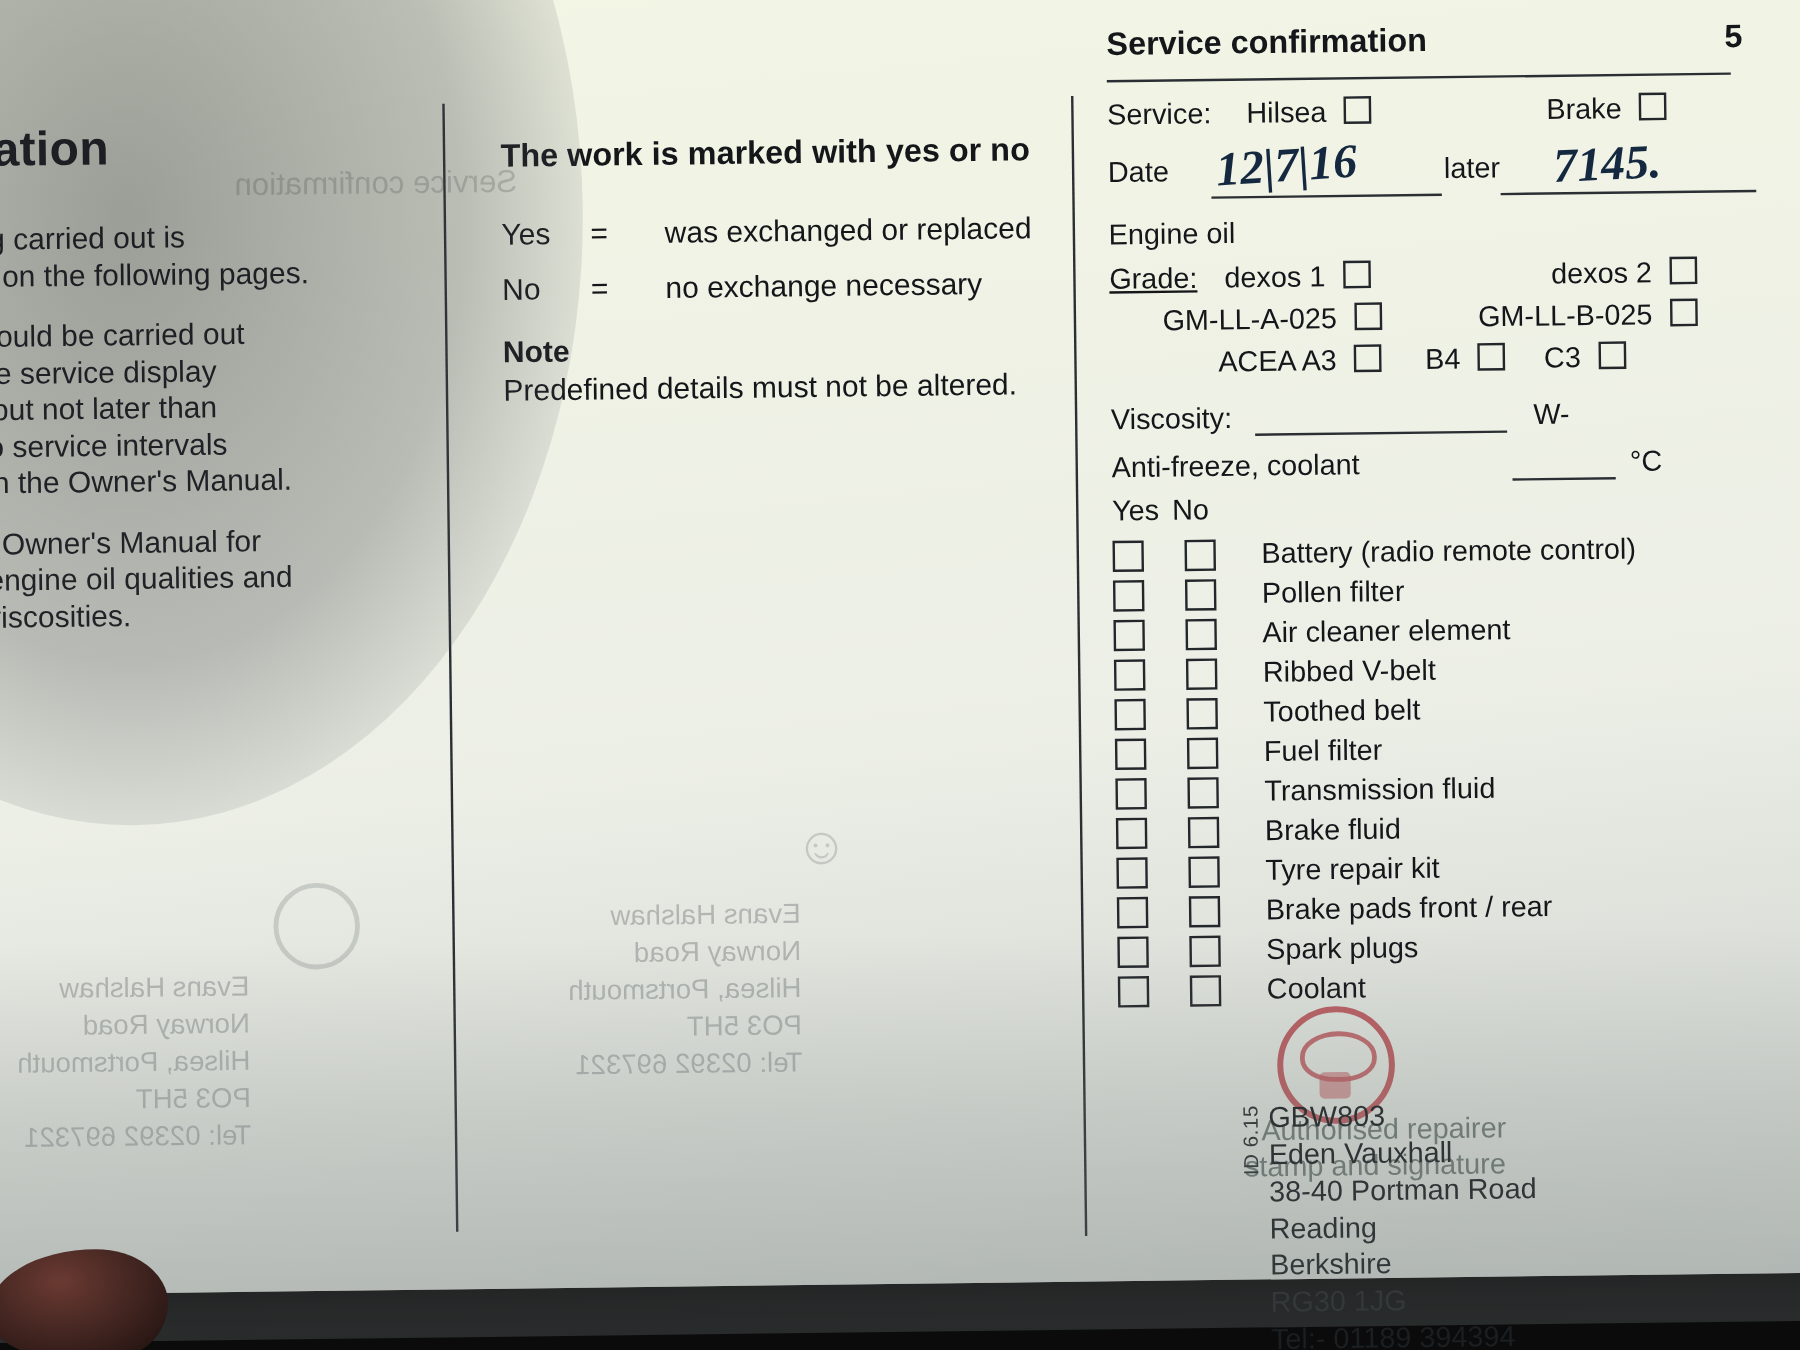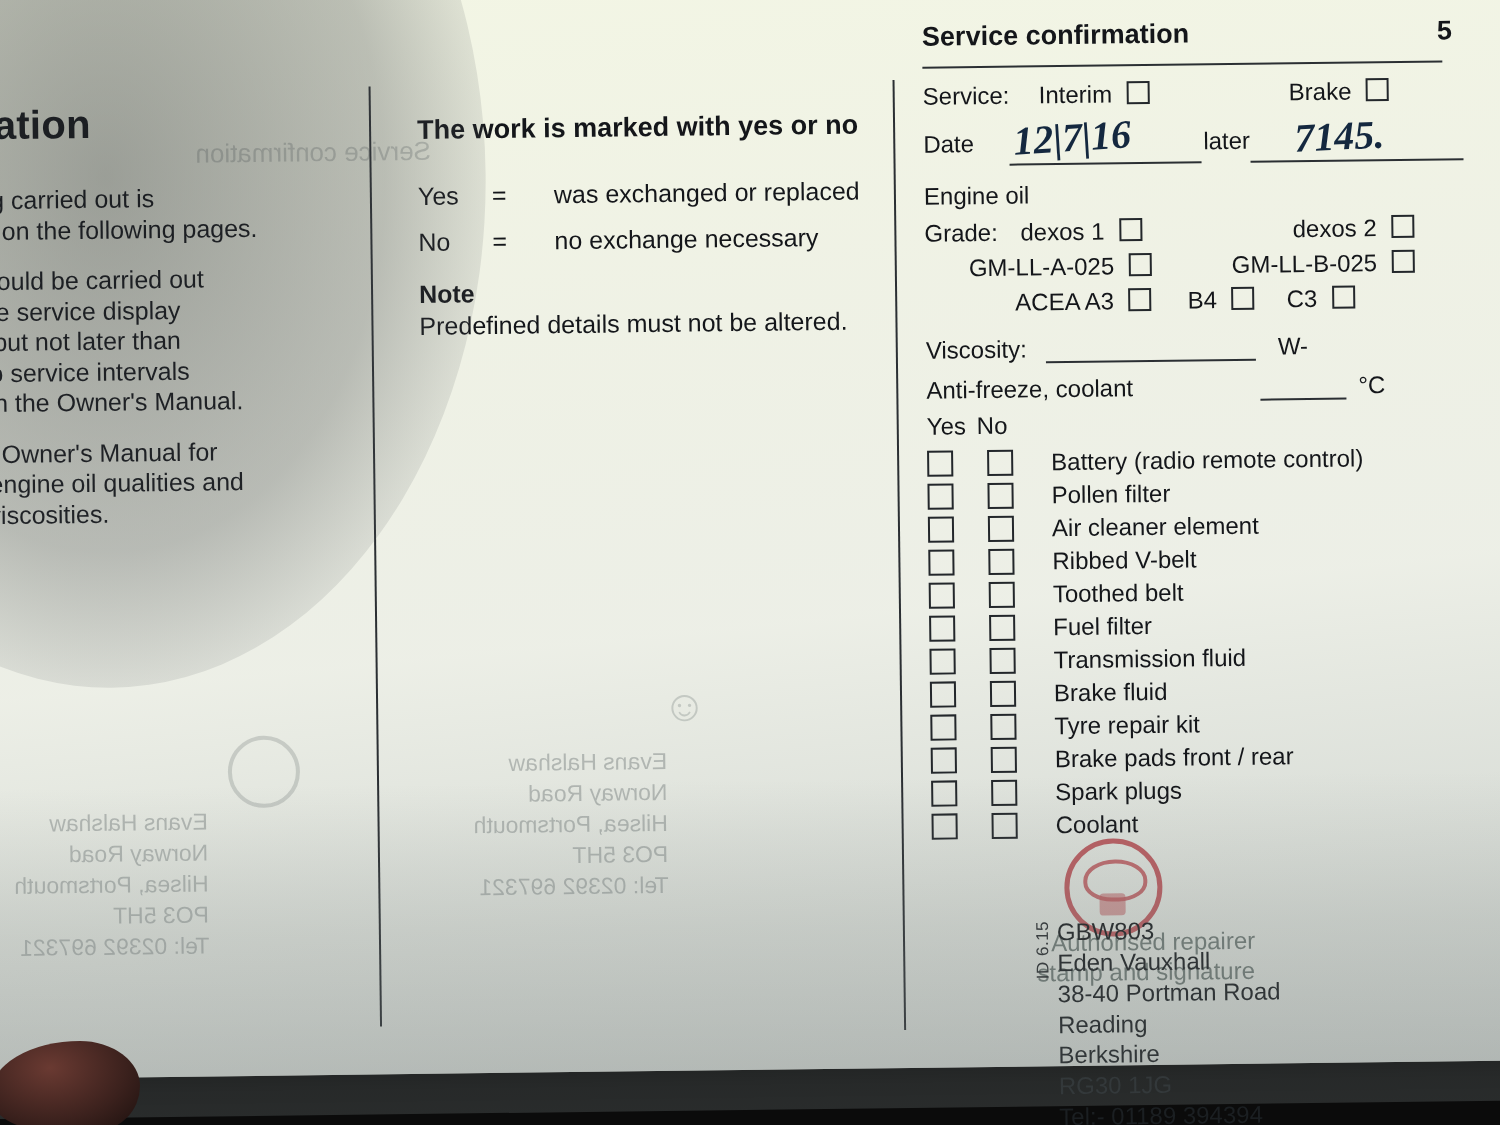--- a/index.html
+++ b/index.html
@@ -237,21 +237,21 @@
   }
   .hand-date { position: absolute; left: 4px; bottom: 2px; transform: rotate(-3deg); }
   .hand-miles { position: absolute; left: 44px; bottom: 0px; transform: rotate(-2deg); }
 
   .oil-title { margin-top: 16px; }
   .grade-block { margin-top: 6px; line-height: 1.45; }
   .grade-line {
     display: flex;
     align-items: center;
   }
-  .grade-key { width: 96px; }
+  .grade-key { width: 96px; text-decoration: underline; }
   .cb {
     display: inline-block;
     width: 19px; height: 19px;
     border: 2px solid #23272b;
     margin: 0 6px 0 8px;
     vertical-align: -2px;
     background: transparent;
   }
   .opt { white-space: nowrap; }
   .opt-right { margin-left: auto; padding-right: 44px; }
@@ -472,21 +472,21 @@
 
         <div class="page-header">
           <span>Service confirmation</span>
           <span>5</span>
         </div>
         <div class="header-rule"></div>
 
         <div class="svc-row">
           <span class="svc-label">Service:</span>
           <span class="svc-interim">
-            <span>Interim</span>
+            <span>Hilsea</span>
             <span class="cb"></span>
           </span>
           <span class="svc-main">
             <span>Brake</span>
             <span class="cb"></span>
           </span>
         </div>
 
         <div class="date-row">
           <span class="date-label">Date</span>

